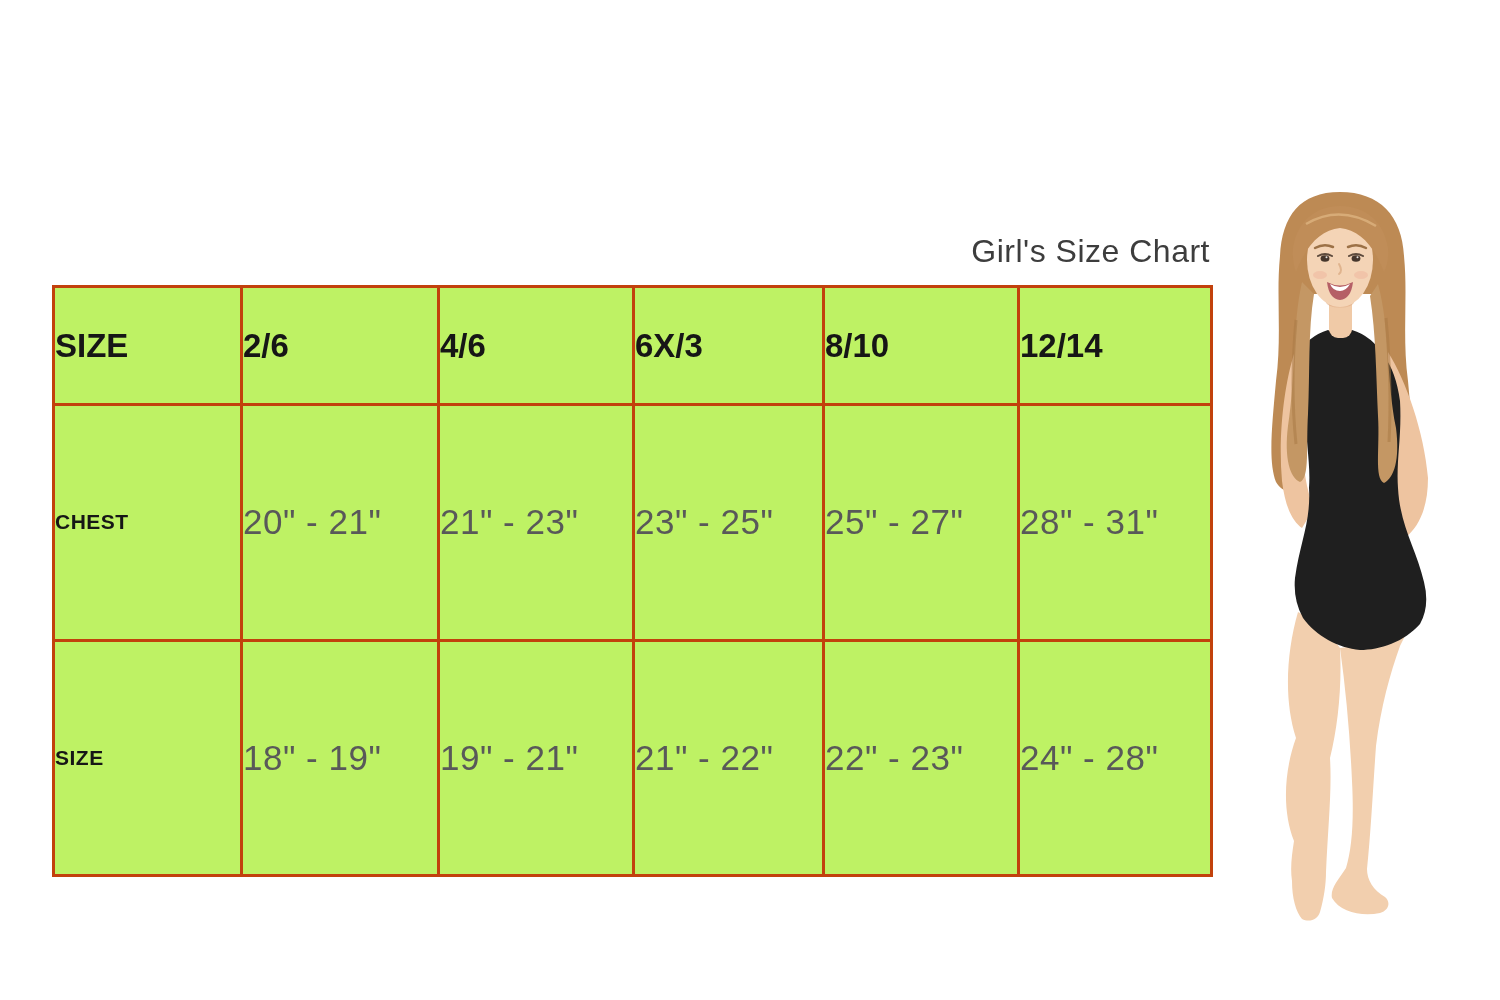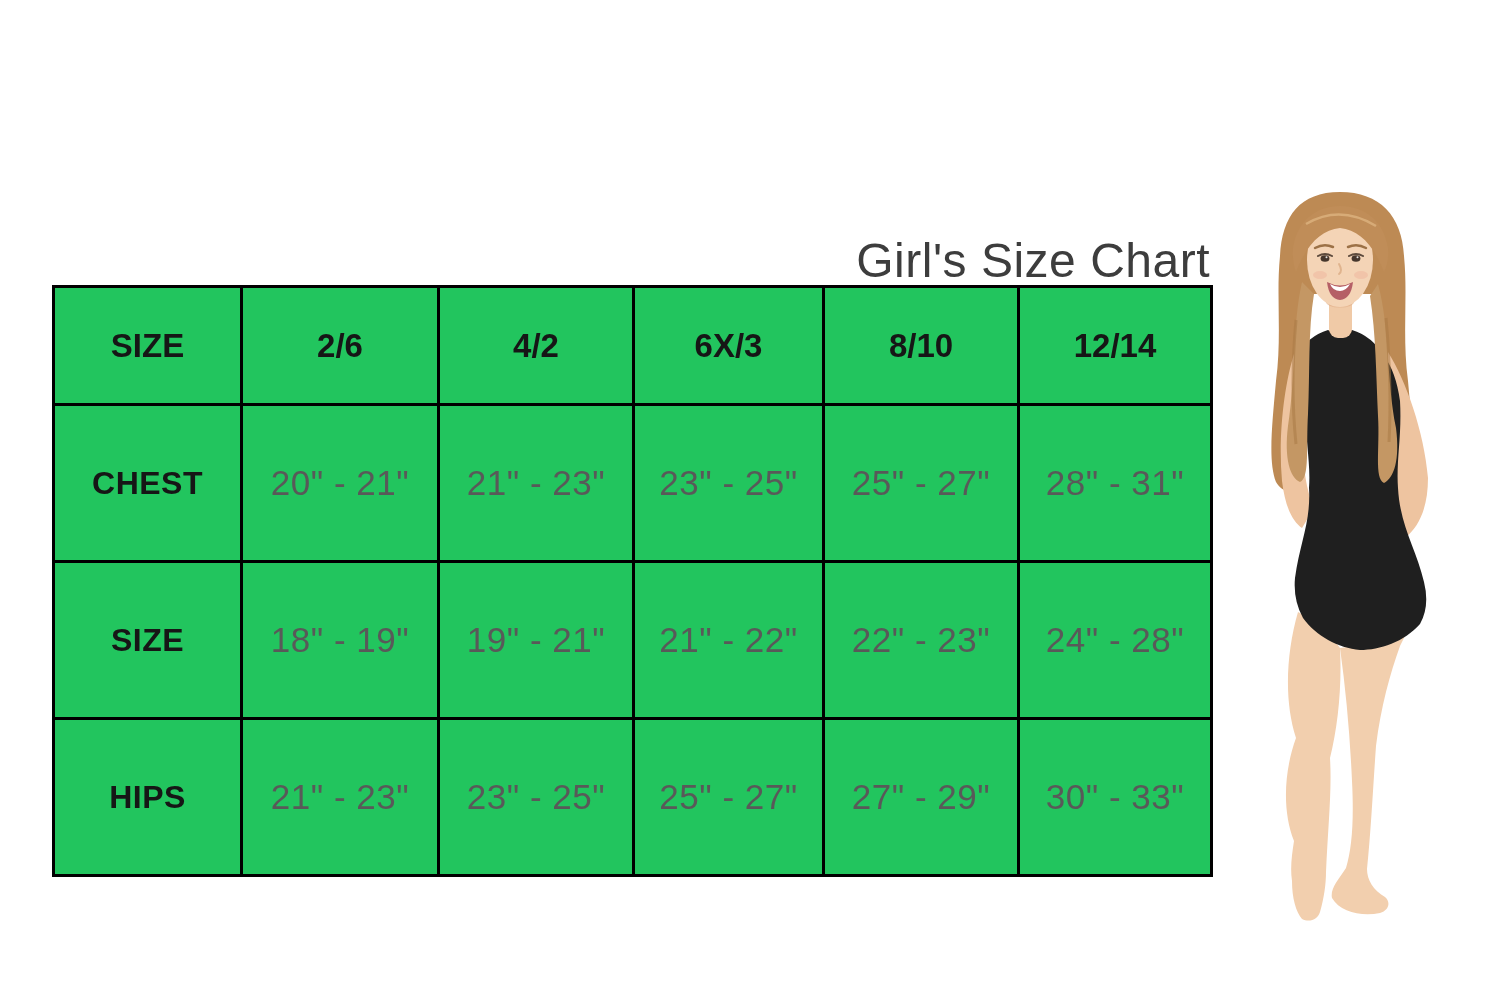--- a/index.html
+++ b/index.html
@@ -14,49 +14,48 @@
     background: #ffffff;
     overflow: hidden;
     font-family: "Liberation Sans", sans-serif;
   }
   .chart-title {
     position: absolute;
     left: 52px;
     top: 233px;
     width: 1158px;
     text-align: right;
-    font-size: 48px;
+    font-size: 32px;
     font-weight: 400;
     color: #3d3d3d;
     letter-spacing: 0.5px;
   }
   table.size-table {
     position: absolute;
     left: 52px;
     top: 285px;
     width: 1158px;
     height: 592px;
     border-collapse: collapse;
     table-layout: fixed;
   }
   table.size-table td {
-    border: 3px solid #000000;
-    text-align: center;
+    border: 3px solid #c2410c;
     vertical-align: middle;
     padding: 0;
-    background: #22c55e;
+    background: #bef264;
   }
   td.head-cell {
     font-weight: 700;
     font-size: 33px;
     color: #161616;
   }
   td.label-cell {
     font-weight: 700;
-    font-size: 32px;
+    font-size: 21px;
     color: #161616;
     letter-spacing: 0.5px;
   }
   td.value-cell {
     font-weight: 400;
     font-size: 35px;
     color: #595959;
     letter-spacing: 0.5px;
   }
   .model-photo {
@@ -85,48 +84,40 @@
         <col style="width:197px">
         <col style="width:195px">
       <col style="width:190px">
         <col style="width:195px">
         <col style="width:193px">
     </colgroup>
     <tbody>
       <tr style="height:118px">
         <td class="head-cell">SIZE</td>
         <td class="head-cell">2/6</td>
-        <td class="head-cell">4/2</td>
+        <td class="head-cell">4/6</td>
         <td class="head-cell">6X/3</td>
         <td class="head-cell">8/10</td>
         <td class="head-cell">12/14</td>
       </tr>
       <tr>
         <td class="label-cell">CHEST</td>
         <td class="value-cell">20" - 21"</td>
         <td class="value-cell">21" - 23"</td>
         <td class="value-cell">23" - 25"</td>
         <td class="value-cell">25" - 27"</td>
         <td class="value-cell">28" - 31"</td>
       </tr>
       <tr>
         <td class="label-cell">SIZE</td>
         <td class="value-cell">18" - 19"</td>
         <td class="value-cell">19" - 21"</td>
         <td class="value-cell">21" - 22"</td>
         <td class="value-cell">22" - 23"</td>
         <td class="value-cell">24" - 28"</td>
-      </tr>
-      <tr>
-        <td class="label-cell">HIPS</td>
-        <td class="value-cell">21" - 23"</td>
-        <td class="value-cell">23" - 25"</td>
-        <td class="value-cell">25" - 27"</td>
-        <td class="value-cell">27" - 29"</td>
-        <td class="value-cell">30" - 33"</td>
       </tr>
     </tbody>
   </table>
 
   <div class="model-photo" role="img" aria-label="Girl model with long wavy blonde hair wearing a black tank leotard, standing barefoot with arms behind her back">
     <svg viewBox="0 0 252 750" xmlns="http://www.w3.org/2000/svg">
 
       <path d="M 100 6
         C 140 6, 162 30, 164 70
         C 168 110, 162 150, 168 195

